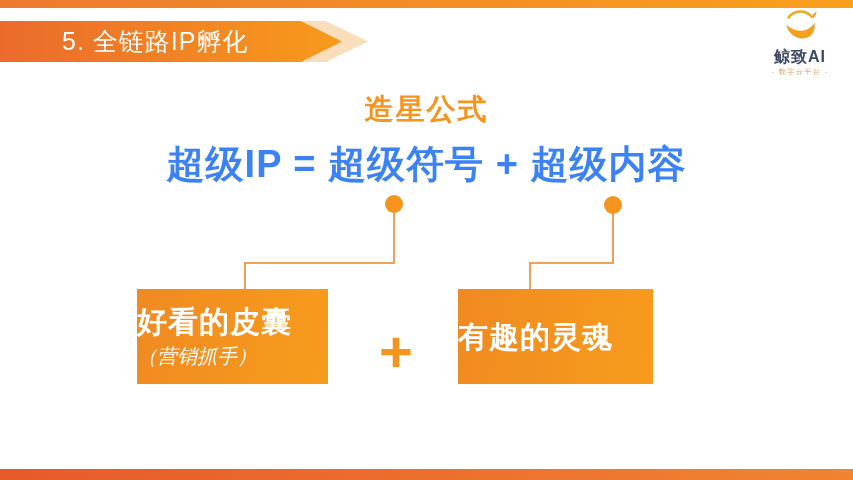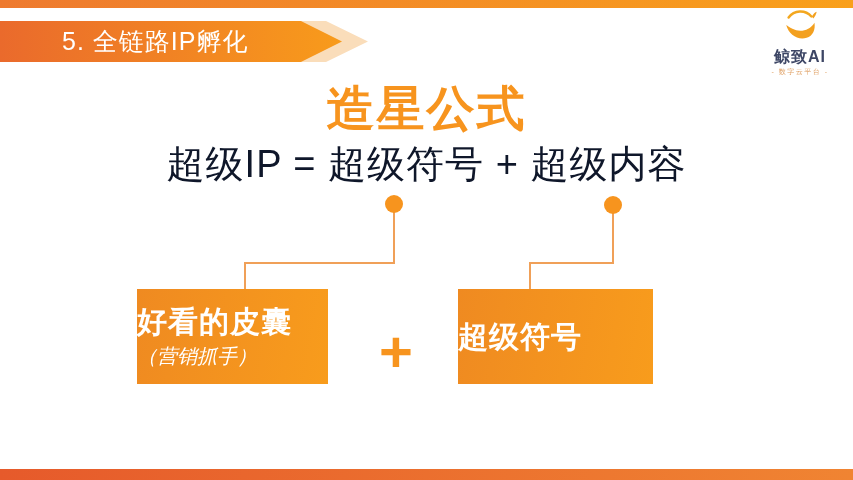--- a/index.html
+++ b/index.html
@@ -21,23 +21,23 @@
     clip-path:polygon(0 0,88% 0,100% 50%,88% 100%,0 100%);}
   .ribbon-label{position:absolute;left:62px;top:0;line-height:41px;z-index:3;
     font-size:25px;font-weight:400;color:#ffffff;letter-spacing:1px;white-space:nowrap;}
   
   .logo{position:absolute;left:745px;top:6px;width:110px;text-align:center;}
   .logo-mark{width:38px;height:38px;display:inline-block;}
   .logo-name{font-size:16px;font-weight:700;color:#3D4665;line-height:17px;letter-spacing:1px;}
   .logo-tagline{font-size:7px;color:#E0A165;letter-spacing:1.5px;margin-top:2px;}
   
   .slide-title{position:absolute;left:0;top:88px;width:853px;text-align:center;
-    font-size:48px;line-height:42px;font-weight:800;color:#F7941E;letter-spacing:2px;}
+    font-size:29px;line-height:42px;font-weight:800;color:#F7941E;letter-spacing:2px;}
   .formula{position:absolute;left:0;top:141px;width:853px;text-align:center;
-    font-size:38px;line-height:46px;font-weight:400;color:#0f172a;letter-spacing:1px;white-space:nowrap;}
+    font-size:38px;line-height:46px;font-weight:700;color:#3b82f6;letter-spacing:1px;white-space:nowrap;}
   
   .connector-svg{position:absolute;left:0;top:0;width:853px;height:480px;pointer-events:none;}
   
   .concept-box{position:absolute;top:289px;height:95px;color:#ffffff;
     background:linear-gradient(100deg,#EF8A21 0%,#F89C1C 100%);
     display:flex;flex-direction:column;align-items:flex-start;justify-content:center;}
   .concept-box.left{left:137px;width:191px;}
   .concept-box.right{left:458px;width:195px;}
   .box-title{font-size:30px;font-weight:700;line-height:34px;letter-spacing:1px;white-space:nowrap;}
   .box-subtitle{font-size:20px;font-weight:500;line-height:24px;margin-top:5px;white-space:nowrap;font-style:italic;}
@@ -79,18 +79,18 @@
   </svg>
 
   <div class="concept-box left">
     <div class="box-title">好看的皮囊</div>
     <div class="box-subtitle">（营销抓手）</div>
   </div>
 
   <div class="plus-sign">+</div>
 
   <div class="concept-box right">
-    <div class="box-title">超级符号</div>
+    <div class="box-title">有趣的灵魂</div>
   </div>
 
   <div class="bottom-bar"></div>
 
 </div>
 
 </body></html>

